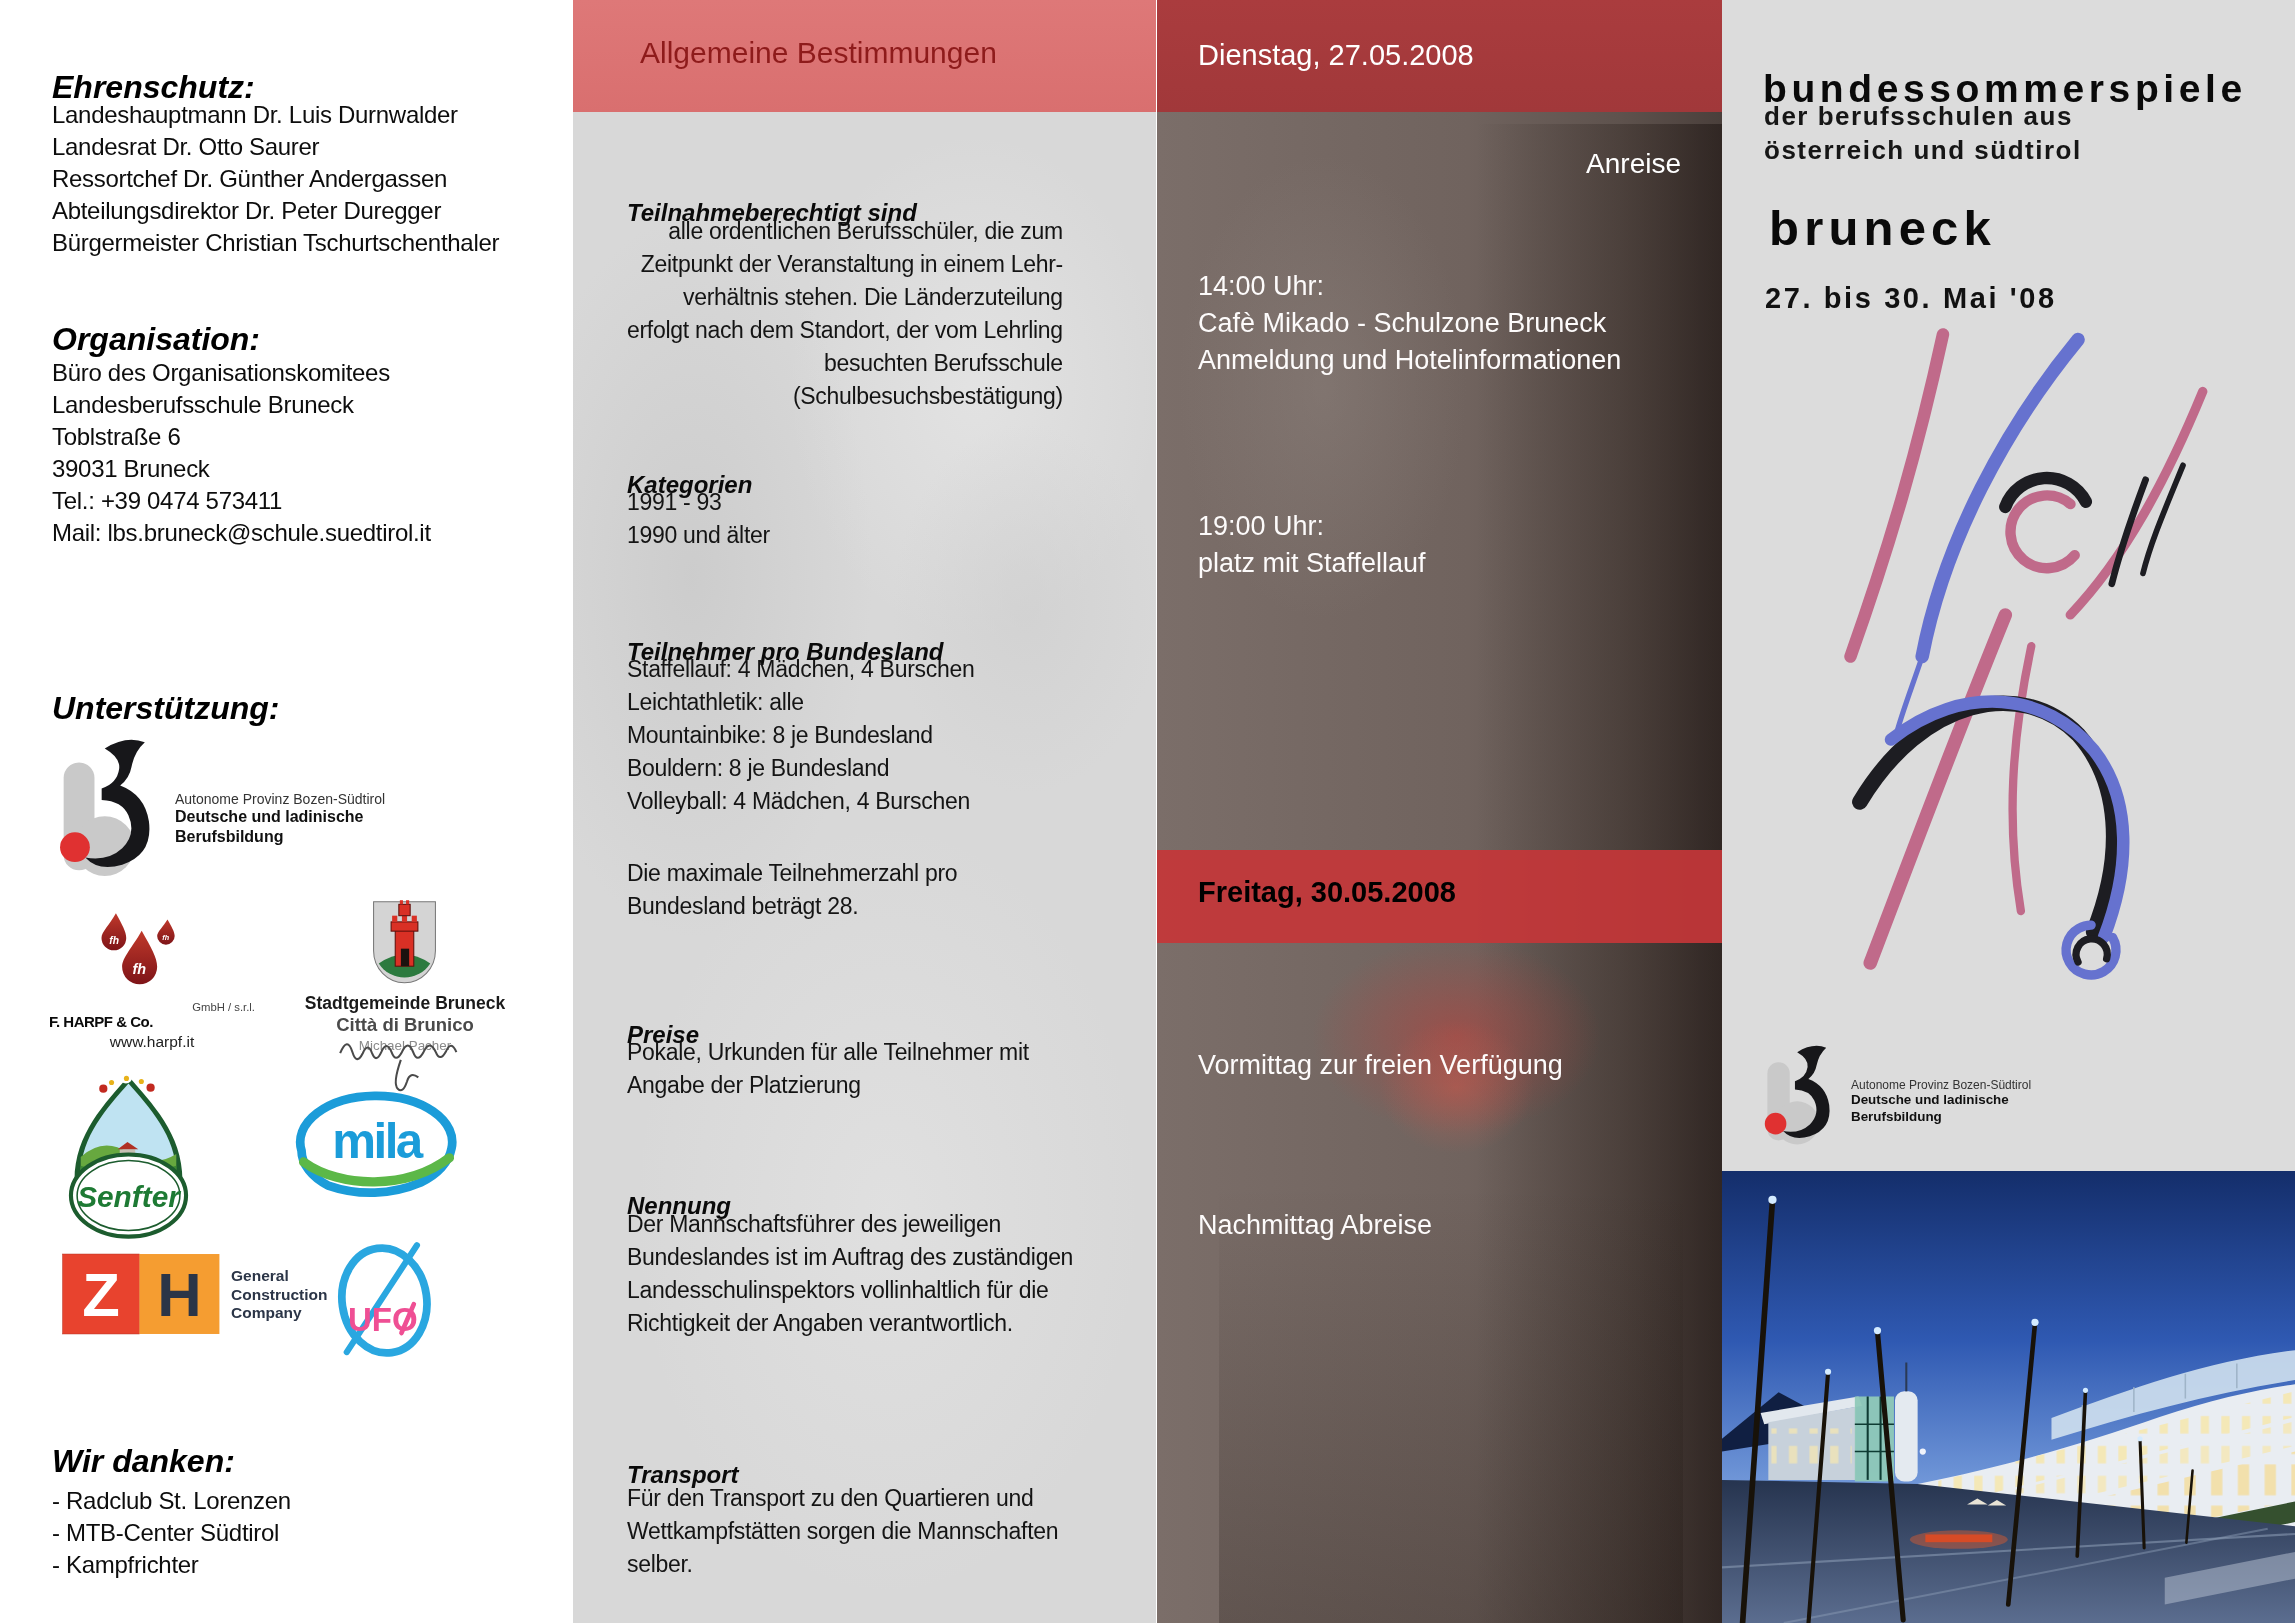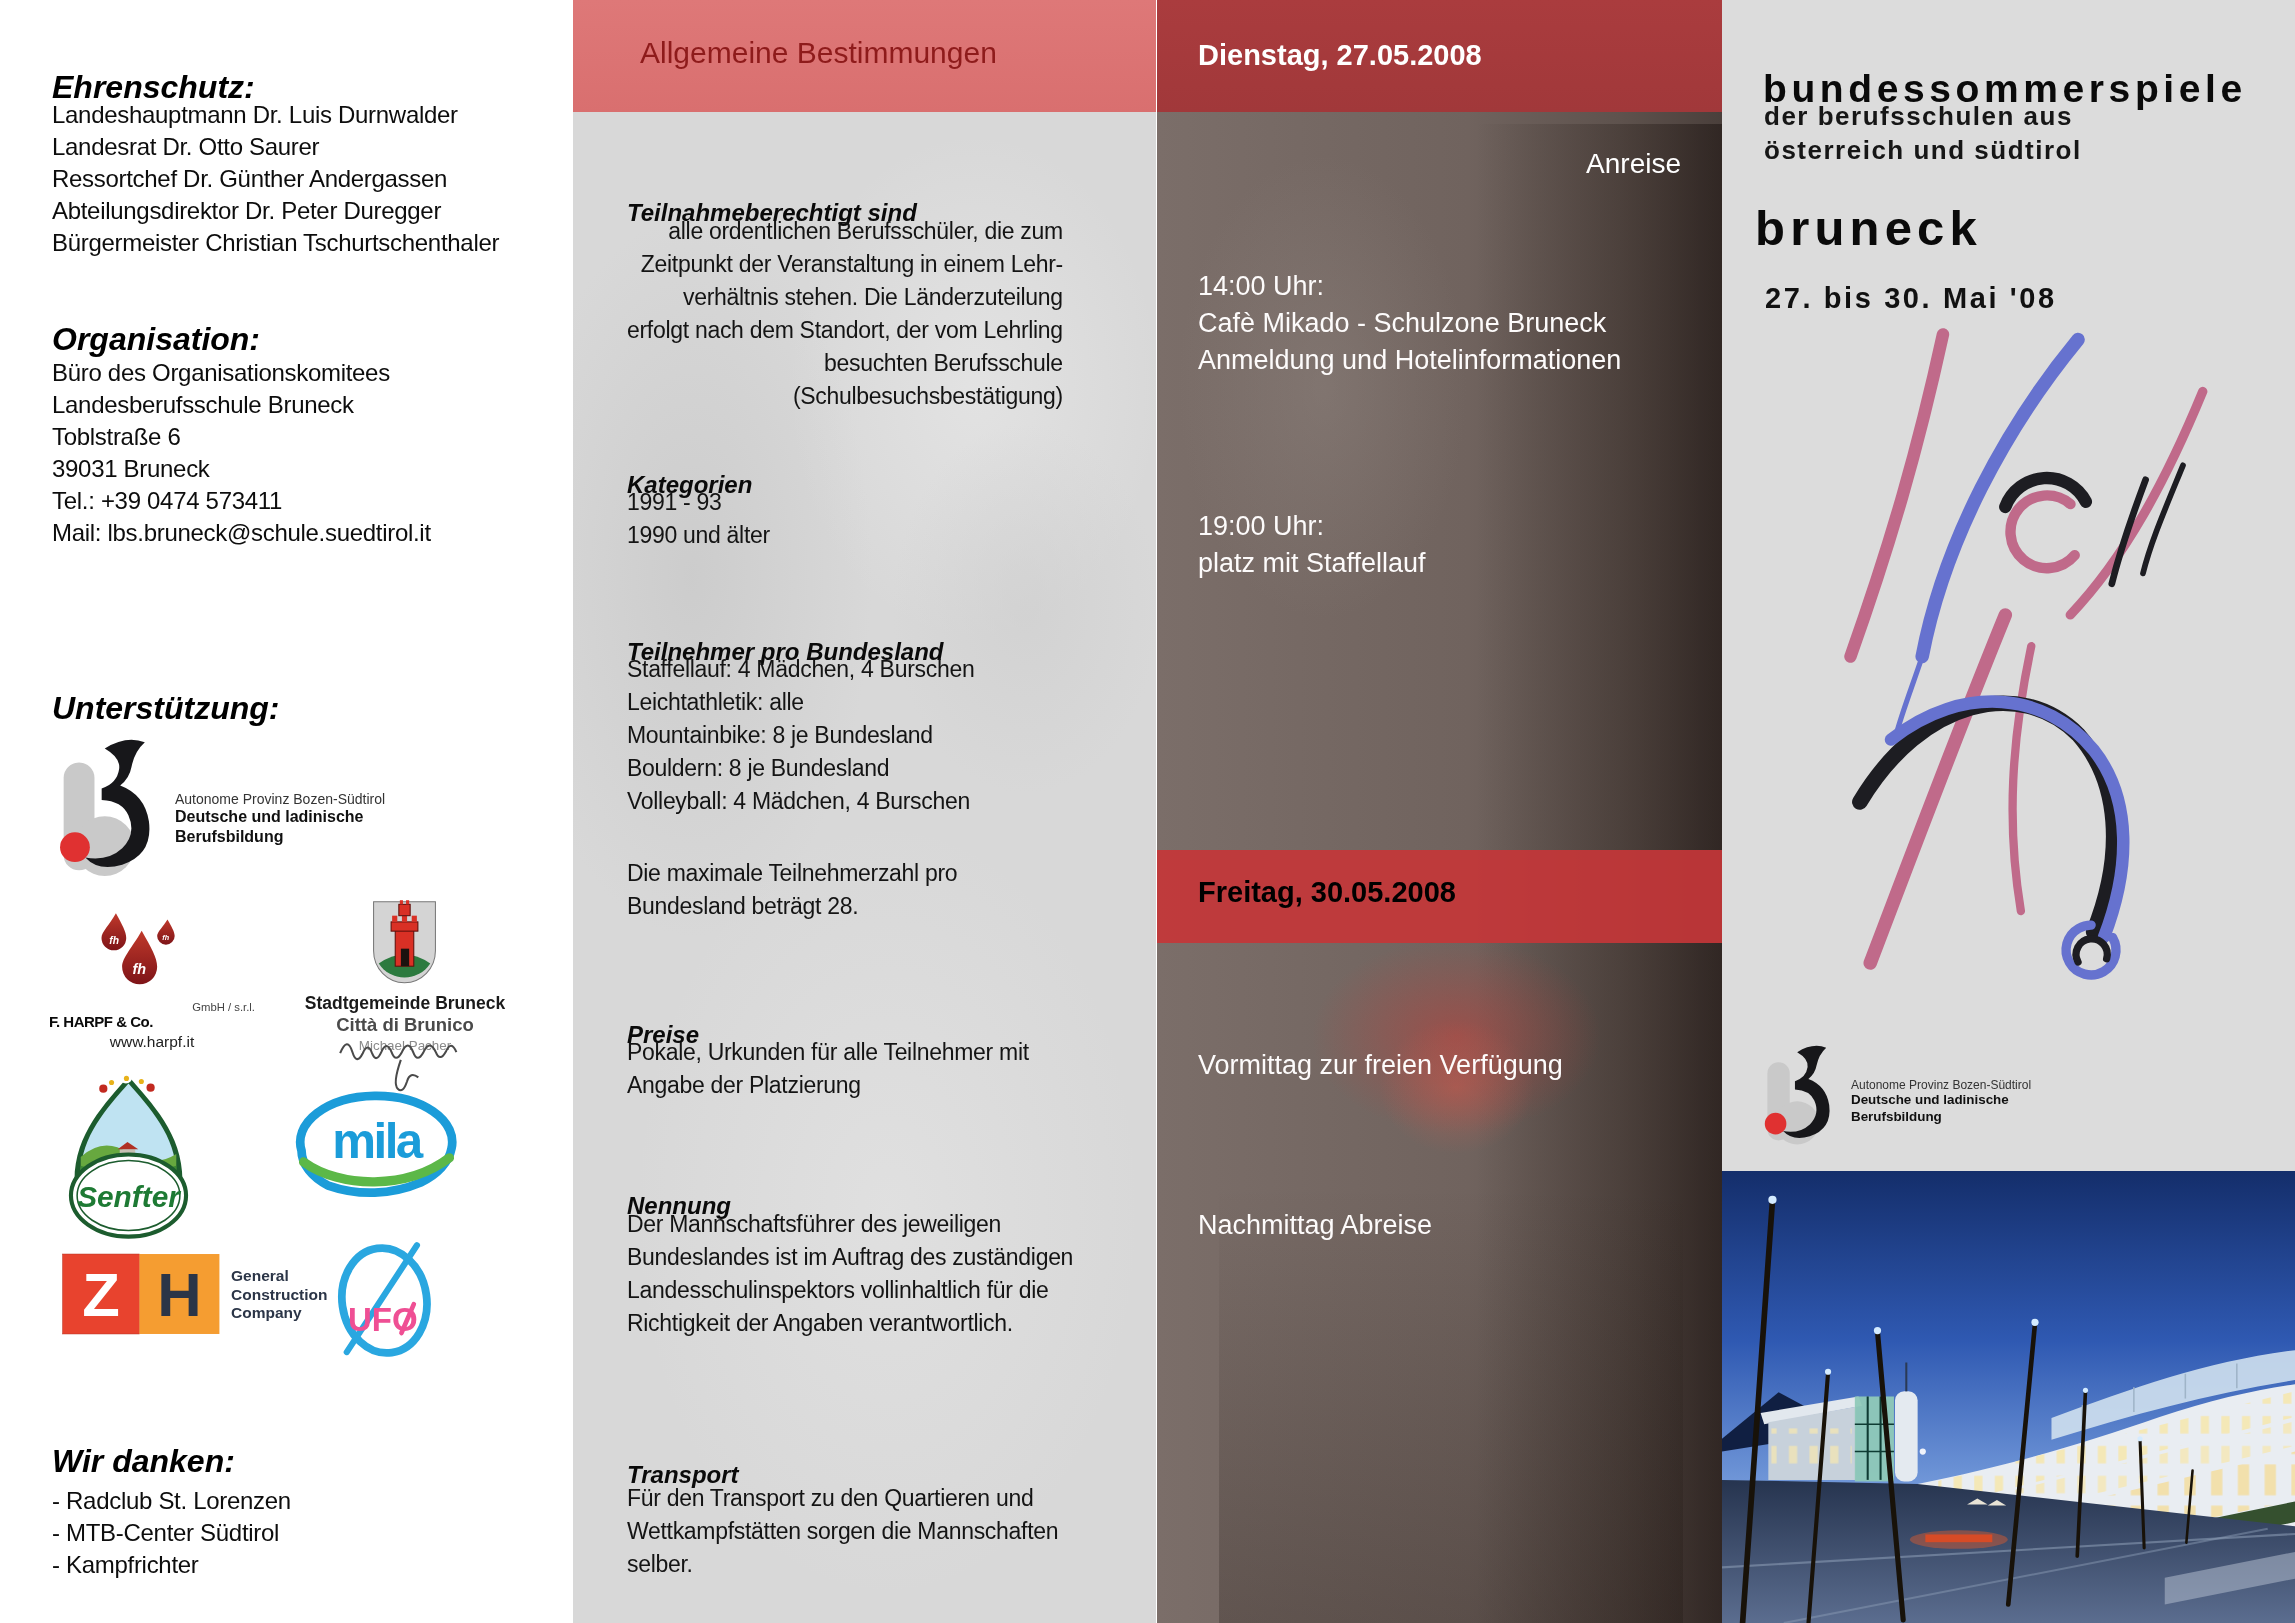--- a/index.html
+++ b/index.html
@@ -17,31 +17,31 @@
   .txt span{display:block;}
   
   .banner2{position:absolute;left:0;top:0;width:100%;height:112px;background:linear-gradient(180deg,#de7878,#d96f6f);}
   .banner2-title{position:absolute;left:67px;top:36px;font-size:30px;color:#8e1b1b;}
   .b2hd{position:absolute;left:54px;font-style:italic;font-weight:bold;font-size:24px;color:#0a0a0a;}
   .b2tx{position:absolute;left:54px;font-size:23px;line-height:33px;color:#141414;letter-spacing:-0.3px;}
   .b2tx span{display:block;}
   .soft{position:absolute;opacity:.65;pointer-events:none;}
   
   .banner3{position:absolute;left:0;top:0;width:100%;height:112px;background:linear-gradient(180deg,#aa3c3e,#a1383a);}
-  .banner3 .bt{position:absolute;left:41px;top:39px;font-size:29px;color:#fff;font-weight:bold;}
+  .banner3 .bt{position:absolute;left:41px;top:39px;font-size:29px;color:#fff;}
   .s3tx{position:absolute;left:41px;color:#fdfbfb;font-size:27px;line-height:37px;}
   .s3tx span{display:block;}
   .anreise{position:absolute;left:0;top:148px;width:524px;text-align:right;font-size:28px;color:#fff;}
   .freitag{position:absolute;left:0;top:850px;width:100%;height:93px;background:rgba(196,54,56,.92);}
   .freitag .bt{position:absolute;left:41px;top:26px;font-size:29px;color:#000000;font-weight:bold;}
   .fabric{position:absolute;pointer-events:none;}
   
   .cover-title{position:absolute;left:41px;top:41px;font-size:39px;font-weight:bold;letter-spacing:4.6px;color:#0a0a0a;}
   .cover-sub{position:absolute;left:42px;font-size:26px;font-weight:bold;letter-spacing:1.5px;color:#161616;}
-  .cover-city{position:absolute;left:33px;top:200px;font-size:49px;font-weight:bold;letter-spacing:5.2px;color:#0a0a0a;}
+  .cover-city{position:absolute;left:47px;top:200px;font-size:49px;font-weight:bold;letter-spacing:5.2px;color:#0a0a0a;}
   .cover-dates{position:absolute;left:43px;top:282px;font-size:29px;font-weight:bold;letter-spacing:2.6px;color:#111;}
   
   .logo{position:absolute;}
   .bs-text .l1{display:block;font-size:14px;color:#333;}
   .bs-text .l2{display:block;font-size:16px;font-weight:bold;color:#101010;line-height:19.6px;}
   .bs2 .bs-text .l1{font-size:12px;}
   .bs2 .bs-text .l2{font-size:13.4px;line-height:16.5px;}
   .harpf-legal{display:block;text-align:right;font-size:11.3px;color:#444;}
   .harpf-name{display:block;font-size:15px;font-weight:bold;color:#0b0b0b;letter-spacing:-0.5px;}
   .harpf-url{display:block;text-align:center;font-size:15.5px;color:#222;margin-top:3.1px;}

